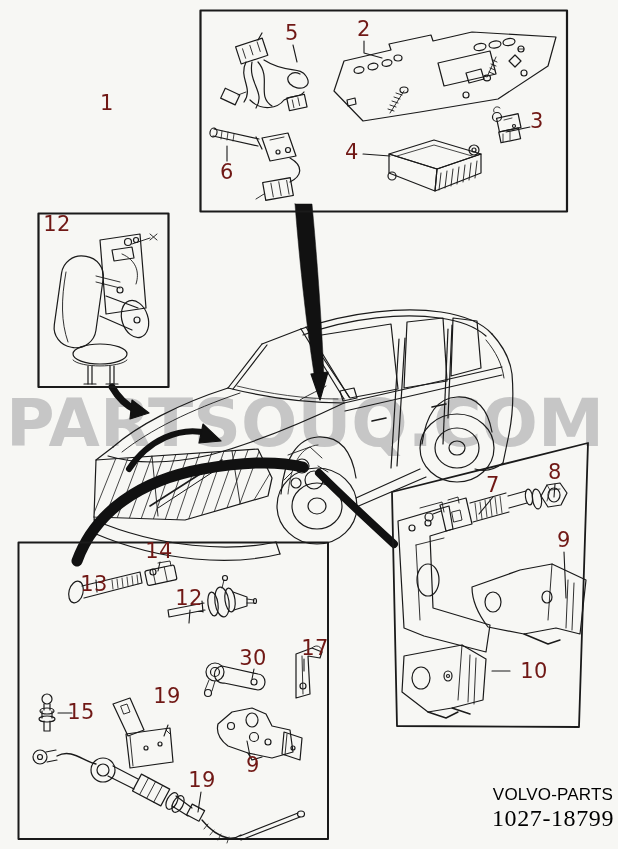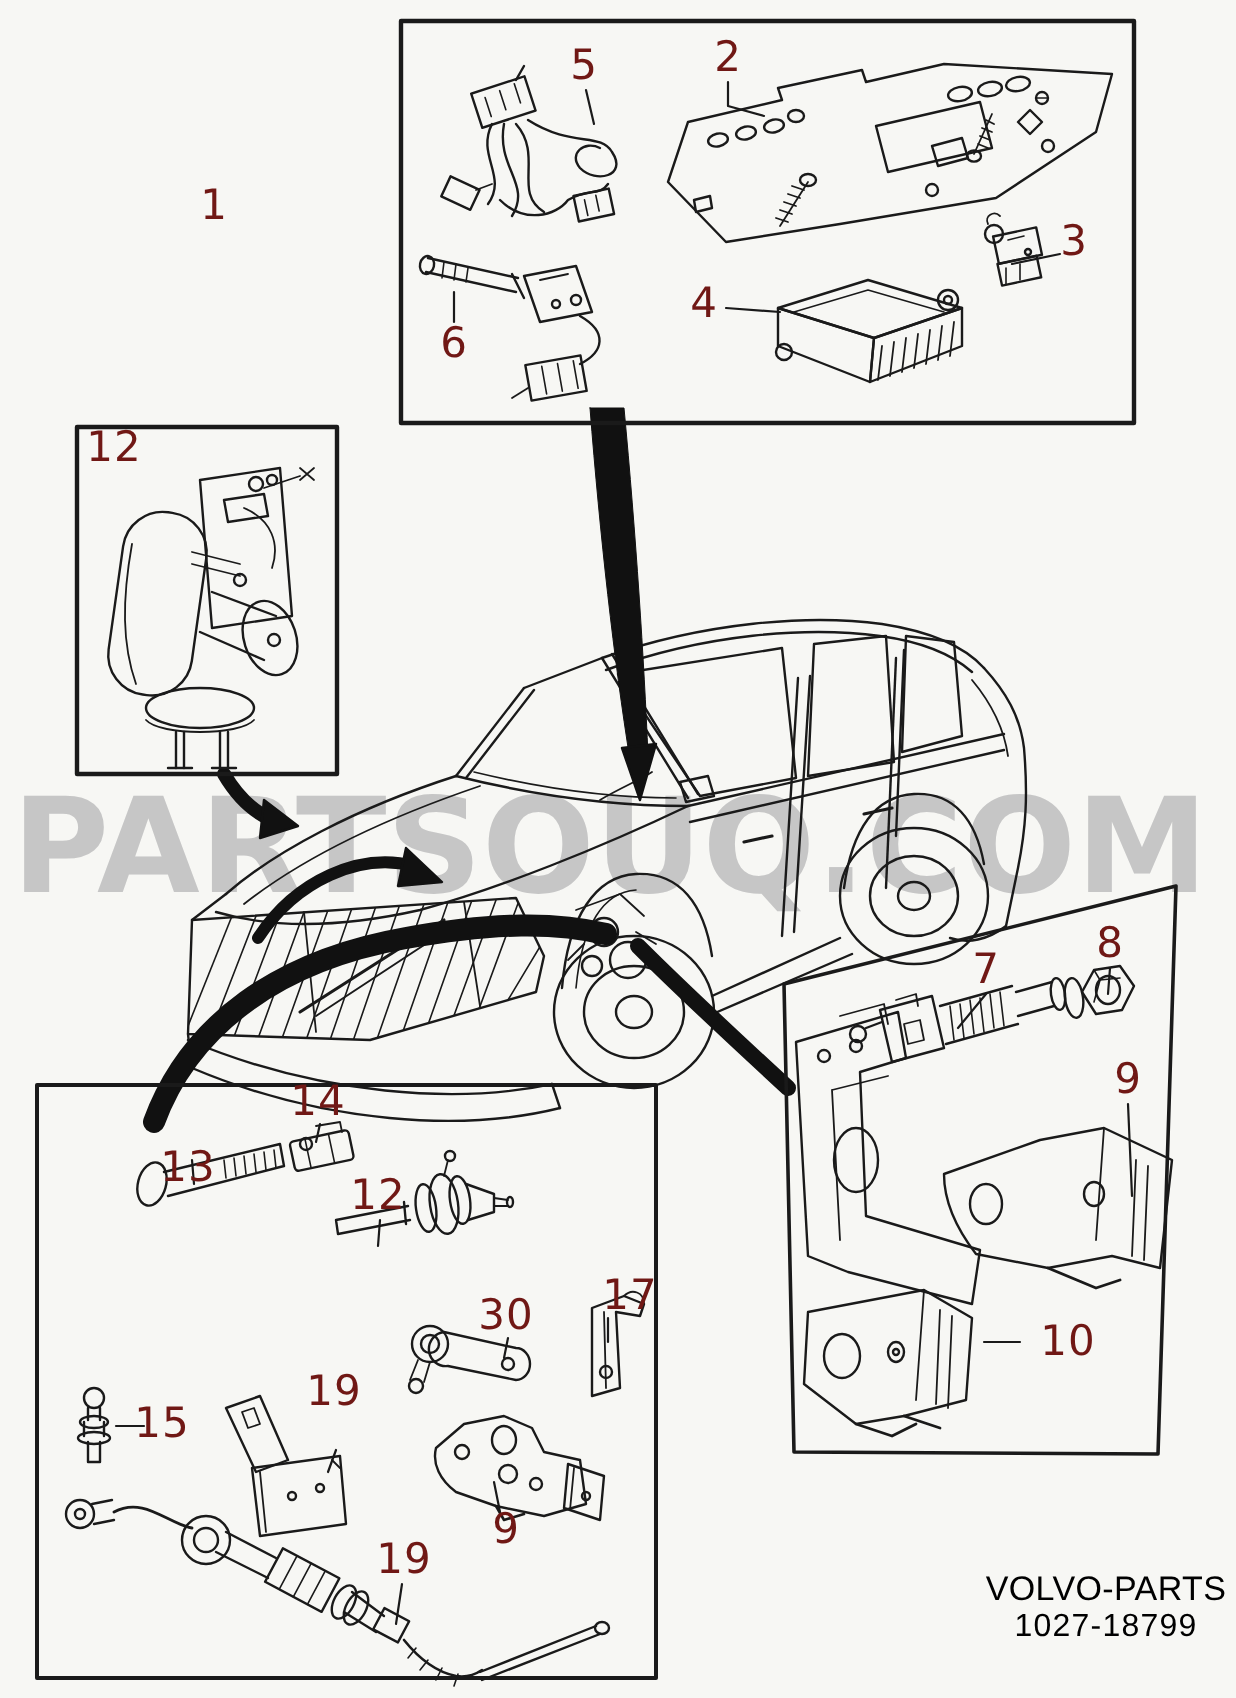--- a/index.html
+++ b/index.html
@@ -15,21 +15,21 @@
     font-size:21px;line-height:1;letter-spacing:0.5px;
     font-family:"DejaVu Sans",sans-serif;
     user-select:none;white-space:nowrap;
   }
   .footer{
     position:absolute;left:492px;top:785px;width:122px;
     text-align:center;color:#000000;
     font-family:"Liberation Sans",sans-serif;
   }
   .footer .brand{font-size:17px;letter-spacing:0.2px;}
-  .footer .number{font-size:16px;letter-spacing:0.6px;}
+  .footer .number{font-size:24px;letter-spacing:0.6px;font-family:Liberation Serif, serif;}
 </style>
 </head>
 <body>
 
 <div class="stage">
 
   <svg class="artwork" width="618" height="849" viewBox="0 0 618 849" fill="none" stroke="#1a1a1a" stroke-width="1.2" stroke-linecap="round" stroke-linejoin="round">
 
     <defs>
       <clipPath id="grilleClip">

